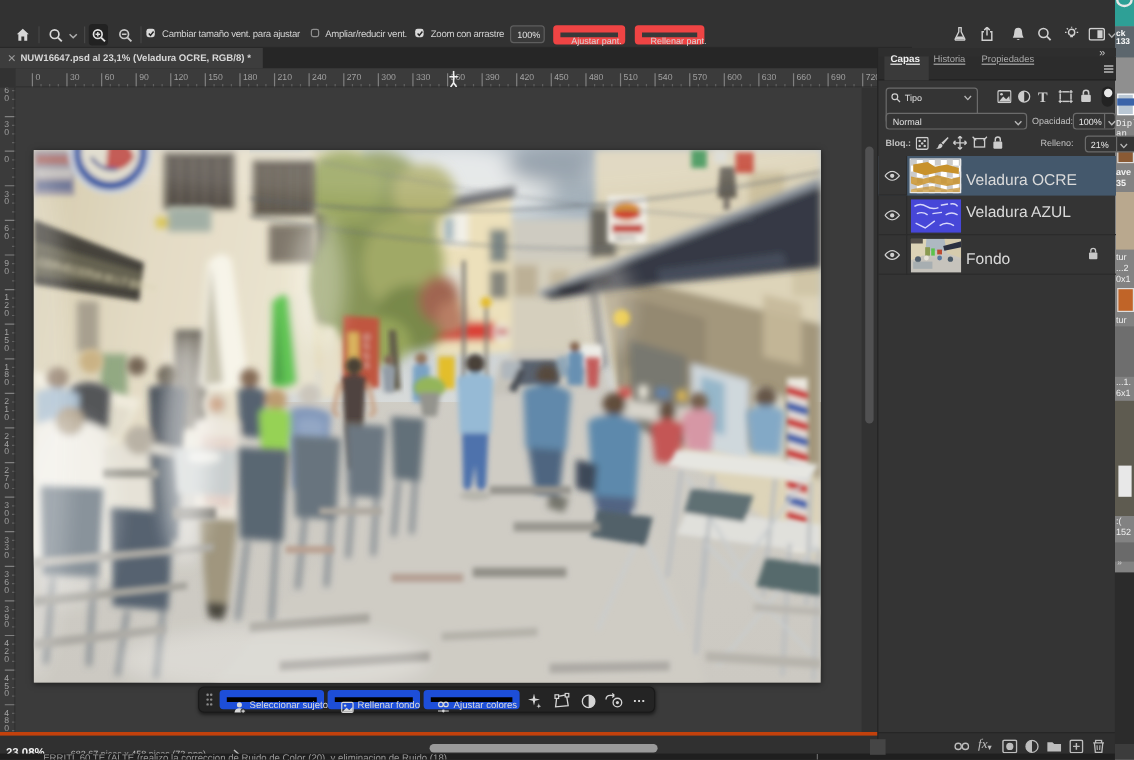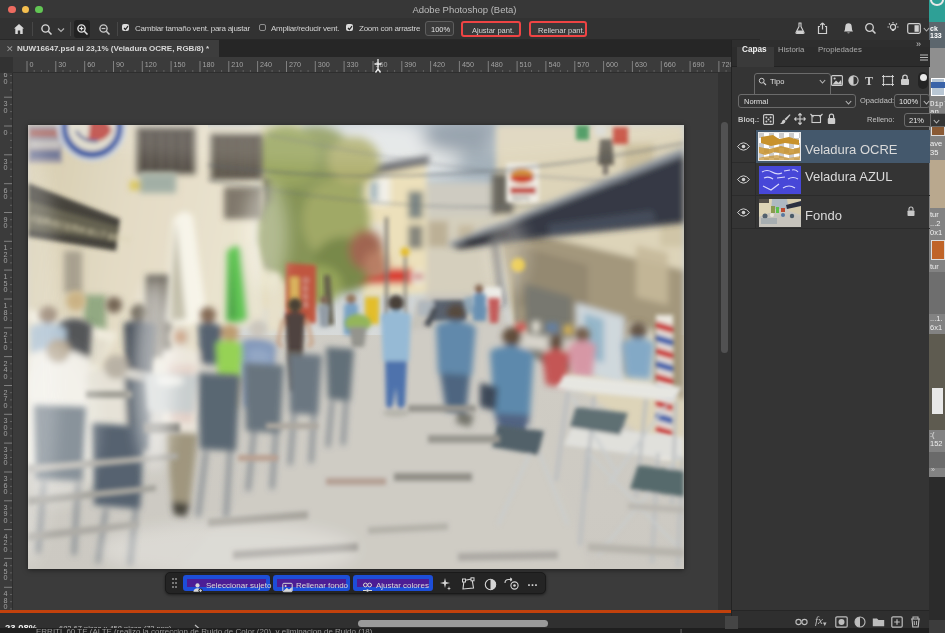--- a/index.html
+++ b/index.html
@@ -8,75 +8,69 @@
 #win{position:absolute;top:0;left:0;width:929px;height:633px;background:#323232;}
 #titlebar{position:absolute;top:0;left:0;width:929px;height:18px;background:#373737;}
 .tl{position:absolute;top:5.5px;width:7.5px;height:7.5px;border-radius:50%;}
 #title{position:absolute;top:3.5px;width:929px;text-align:center;color:#bcbcbc;font-size:9.5px;}
 #optbar{position:absolute;top:18px;left:0;width:760px;height:22px;background:#323232;border-bottom:1px solid #282828;}
 .osep{position:absolute;top:4px;width:1px;height:14px;background:#474747;}
 .cb{position:absolute;top:6px;width:7px;height:7px;border-radius:2px;}
 .cb.on{background:#dadada;}
 .cb.off{border:1px solid #8f8f8f;background:none;}
 .olbl{position:absolute;top:6px;color:#d2d2d2;font-size:8px;white-space:nowrap;letter-spacing:-0.25px;}
-.obtn{position:absolute;top:2.5px;height:16px;border:2px solid #ef4444;border-radius:3px;color:#d6d6d6;font-size:7.5px;background:#393939;text-align:center;white-space:nowrap;}
+.obtn{position:absolute;top:2.5px;height:16px;border:6px solid #ef4444;border-radius:3px;color:#d6d6d6;font-size:7.5px;background:#393939;text-align:center;white-space:nowrap;}
 #tabrow{position:absolute;top:40px;left:0;width:731px;height:17px;background:#262626;}
 #tab{position:absolute;top:0;left:0;width:219px;height:17px;background:#3d3d3d;color:#e2e2e2;font-size:8px;white-space:nowrap;overflow:hidden;}
 #rulerH{position:absolute;top:57px;left:13px;width:718px;height:16px;background:#3b3b3b;overflow:hidden;}
 #rulerV{position:absolute;top:73px;left:0;width:13px;height:537px;background:#3b3b3b;overflow:hidden;}
 #canvas{position:absolute;top:73px;left:13px;width:718px;height:537px;background:#3b3b3b;overflow:hidden;}
 #photo{position:absolute;top:52px;left:15px;width:656px;height:444px;box-shadow:0 1px 5px rgba(0,0,0,.5);}
 #ftb{position:absolute;top:499px;left:152px;width:381px;height:22px;background:#242424;border-radius:5px;box-shadow:0 1px 3px rgba(0,0,0,.5);border:1px solid #1a1a1a;}
-.fbtn{position:absolute;top:2px;height:16px;border:4px solid #1d4ed8;border-radius:3px;color:#dadada;font-size:8px;background:#4c1d95;white-space:nowrap;}
+.fbtn{position:absolute;top:2px;height:16px;border:6px solid #1d4ed8;border-radius:3px;color:#dadada;font-size:8px;background:#000000;white-space:nowrap;}
 #vscroll{position:absolute;top:49px;left:708px;width:7px;height:231px;background:#515152;border-radius:4px;}
 #hscroll{position:absolute;top:620px;left:358px;width:190px;height:7px;background:#9a9a9a;border-radius:4px;z-index:30;}
 #panel{position:absolute;top:40px;left:731px;width:198px;height:570px;background:#343434;border-left:1px solid #232323;}
-.ptab{position:absolute;top:0;height:20px;font-size:7.8px;line-height:20px;color:#ababab;}
+.ptab{position:absolute;top:0;height:20px;font-size:7.8px;line-height:20px;color:#ababab;text-decoration:underline;}
 .pfield{position:absolute;background:#343434;border:1px solid #6b6b6b;border-radius:3px;color:#e0e0e0;font-size:7.5px;}
 .plbl{position:absolute;color:#c2c2c2;font-size:7.5px;}
 .lrow{position:absolute;left:0;width:198px;}
 .lname{position:absolute;left:73px;font-size:13px;color:#dadada;}
 #status{position:absolute;top:610px;left:0;width:731px;height:18px;background:#303030;border-top:3px solid #c2410c;font-size:9.5px;}
 #botrow{position:absolute;top:628px;left:0;width:929px;height:5px;background:#1f1f1f;overflow:hidden;color:#8a8a8a;font-size:8px;}
 #pbottom{position:absolute;top:610px;left:731px;width:198px;height:23px;background:#2f2f2f;border-left:1px solid #232323;border-top:1px solid #262626;}
 svg{display:block;}
 </style></head>
 <body>
 <div id="backdrop">
 <div class="abs" style="left:0;top:0;width:16px;height:22px;background:#2ea096;"></div>
 <div class="abs" style="left:1px;top:-6px;width:14px;height:12px;border:2px solid #e8e8e8;border-radius:50%;"></div>
 <div class="abs" style="left:0;top:22px;width:16px;height:26px;background:#5c666d;"></div>
 <div class="abs" style="left:1px;top:25px;color:#fff;font-size:7px;font-weight:bold;">ck<br>133</div>
 <div class="abs" style="left:0;top:48px;width:16px;height:30px;background:#8f8f8f;"></div>
 <div class="abs" style="left:2px;top:78px;width:14px;height:18px;background:#b9c7d4;border:1px solid #fff;"></div>
 <div class="abs" style="left:2px;top:82px;width:14px;height:6px;background:#3a63a8;"></div>
 <div class="abs" style="left:1px;top:100px;color:#f2f2f2;font-size:7.5px;font-family:Liberation Mono, monospace;">Dipl<br>an</div>
 <div class="abs" style="left:2px;top:120px;width:14px;height:16px;background:#8a5a34;border:1px solid #ddd;"></div>
-<div class="abs" style="left:1px;top:139px;color:#f2f2f2;font-size:7.5px;">ave<br>35</div>
+<div class="abs" style="left:1px;top:139px;color:#f2f2f2;font-size:7.5px;font-weight:bold;">ave<br>35</div>
 <div class="abs" style="left:1px;top:160px;width:15px;height:48px;background:#b9a88e;"></div>
 <div class="abs" style="left:1px;top:210px;color:#f0f0f0;font-size:7.5px;">tur<br>...2<br>0x1</div>
 <div class="abs" style="left:2px;top:240px;width:14px;height:20px;background:#c06428;border:1px solid #ddd;"></div>
 <div class="abs" style="left:1px;top:262px;color:#ededed;font-size:7.5px;">tur</div>
 <div class="abs" style="left:0;top:272px;width:16px;height:42px;background:#6e6e6e;"></div>
 <div class="abs" style="left:1px;top:314px;color:#ededed;font-size:7.5px;">...1.<br>6x1</div>
 <div class="abs" style="left:0;top:334px;width:16px;height:96px;background:#5e5b50;"></div>
 <div class="abs" style="left:3px;top:388px;width:11px;height:26px;background:#e8e8e8;"></div>
 <div class="abs" style="left:1px;top:430px;color:#ededed;font-size:7.5px;">:(<br>152</div>
 <div class="abs" style="left:0;top:452px;width:16px;height:16px;background:#6a6a6a;"></div>
 <div class="abs" style="left:2px;top:466px;color:#cfcfcf;font-size:7px;">»</div>
 <div class="abs" style="left:0;top:477px;width:16px;height:143px;background:#2b2b2b;"></div>
 <div class="abs" style="left:0;top:620px;width:16px;height:13px;background:#3c3c3c;"></div>
 </div>
 <div id="win">
-<div id="titlebar">
- <div class="tl" style="left:8px;background:#ed6b60;"></div>
- <div class="tl" style="left:21.5px;background:#f5bf4f;"></div>
- <div class="tl" style="left:35px;background:#62c654;"></div>
- <div id="title">Adobe Photoshop (Beta)</div>
-</div>
 <div id="optbar">
       <svg class="abs" style="left:13px;top:5px;" width="12" height="12" viewBox="0 0 12 12">
         <path d="M6 1 L11 5.5 L9.7 5.5 L9.7 11 L7.2 11 L7.2 7.5 L4.8 7.5 L4.8 11 L2.3 11 L2.3 5.5 L1 5.5 Z" fill="#d8d8d8"></path>
       </svg>
       <div class="osep" style="left:32px;"></div>
       <svg class="abs" style="left:40px;top:5px;" width="13" height="13" viewBox="0 0 13 13">
         <circle cx="5.5" cy="5.5" r="3.6" fill="none" stroke="#d8d8d8" stroke-width="1.4"></circle>
         <line x1="8.3" y1="8.3" x2="11.5" y2="11.5" stroke="#d8d8d8" stroke-width="1.6"></line>
       </svg>
       <svg class="abs" style="left:57px;top:9px;" width="8" height="6" viewBox="0 0 8 6">
@@ -843,21 +837,21 @@
       <div class="abs" style="left:0;top:0;width:198px;height:7px;background:#2e2e2e;"></div>
       <div class="abs" style="left:184px;top:-1px;color:#c4c4c4;font-size:9px;letter-spacing:0.5px;">»</div>
       <div class="abs" style="left:0;top:7px;width:198px;height:20px;background:#2c2c2c;border-bottom:1px solid #232323;"></div>
       <div class="abs" style="left:5px;top:7px;width:37px;height:20px;background:#3a3a3a;"></div>
       <div class="ptab" style="left:10px;color:#f0f0f0;font-weight:bold;font-size:8.2px;">Capas</div>
       <div class="ptab" style="left:46px;">Historia</div>
       <div class="ptab" style="left:86px;">Propiedades</div>
       <svg class="abs" style="left:188px;top:14px;" width="8" height="7" viewBox="0 0 8 7">
         <path d="M0 1 H8 M0 3.5 H8 M0 6 H8" stroke="#bababa" stroke-width="1.1"></path>
       </svg>
-      <div class="pfield" style="left:22px;top:33px;width:77px;height:30px;">
+      <div class="pfield" style="left:6px;top:33px;width:77px;height:30px;">
         <svg class="abs" style="left:3px;top:3px;" width="9" height="9" viewBox="0 0 9 9">
           <circle cx="3.7" cy="3.7" r="2.4" fill="none" stroke="#cfcfcf" stroke-width="1"></circle>
           <line x1="5.6" y1="5.6" x2="8" y2="8" stroke="#cfcfcf" stroke-width="1.1"></line>
         </svg>
         <span style="position:absolute;left:15px;top:2.5px;">Tipo</span>
         <svg class="abs" style="left:64px;top:5px;" width="7" height="5" viewBox="0 0 7 5">
           <path d="M0.8 1 L3.5 4 L6.2 1" fill="none" stroke="#b8b8b8" stroke-width="1.1"></path>
         </svg>
       </div>
       <svg class="abs" style="left:99px;top:35px;" width="12" height="11" viewBox="0 0 12 11">

